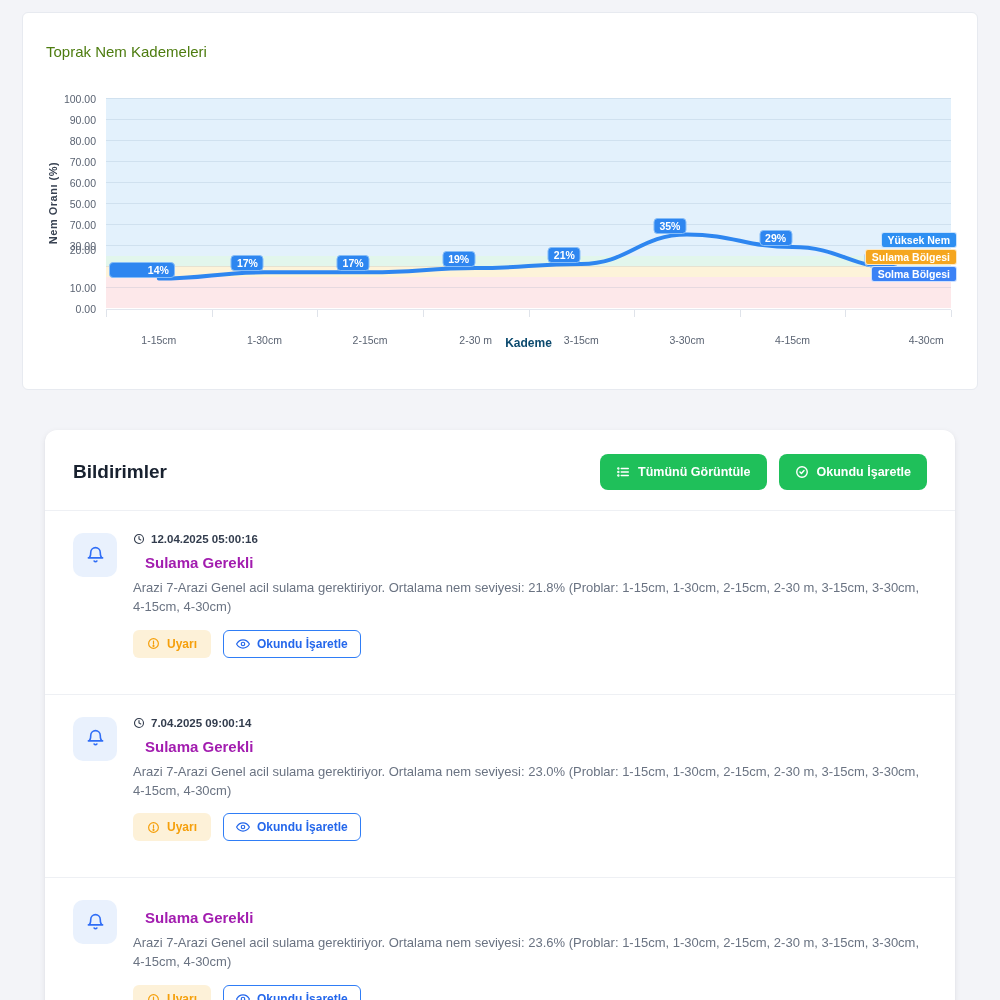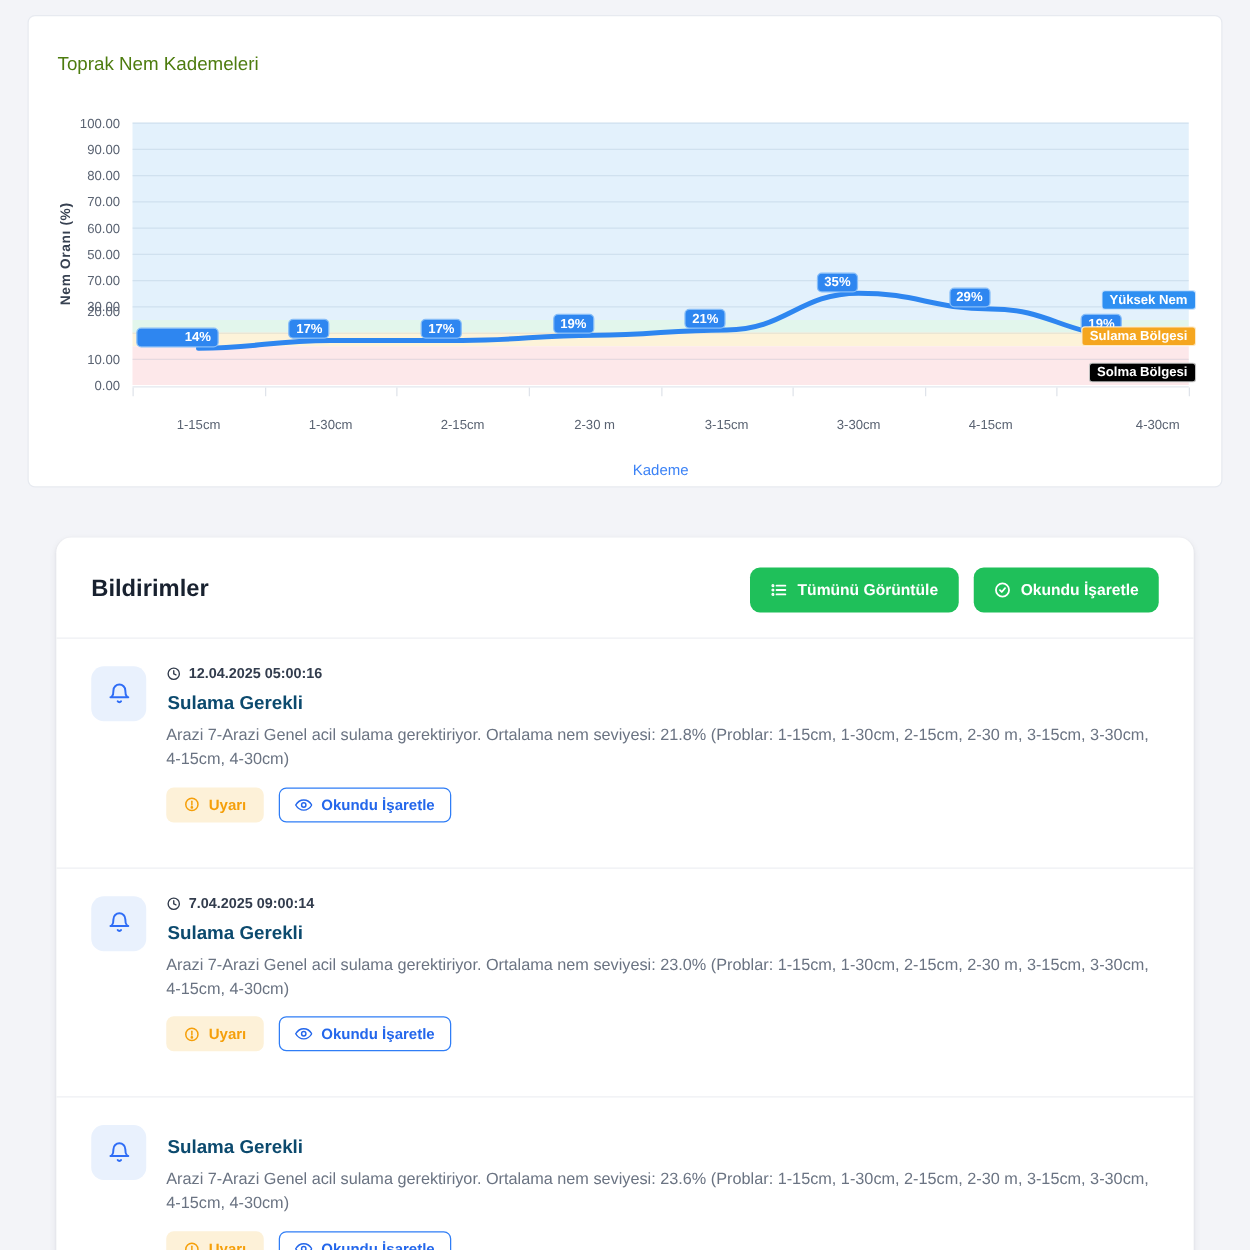--- a/index.html
+++ b/index.html
@@ -12,46 +12,46 @@
   .plot { position:absolute; left:83px; top:85px; width:845px; height:210px; }
   .band { position:absolute; left:0; width:100%; }
   .gridline { position:absolute; left:0; width:100%; height:1px; background:rgba(90,125,160,.14); }
   .axisline { position:absolute; left:0; top:211px; width:100%; height:1px; background:#e3e7ee; }
   .tickmark { position:absolute; top:212px; width:1px; height:7px; background:#dfe3ea; }
   .ytick { position:absolute; left:-80px; width:70px; text-align:right; font-size:10.5px; color:#5a6372; }
   .xtick { position:absolute; top:236px; transform:translateX(-50%); font-size:10.5px; color:#5a6372; white-space:nowrap; }
   .ytitle-wrap { position:absolute; left:-62px; top:0; height:210px; width:18px;
                  display:flex; align-items:center; justify-content:center; }
   .ytitle { transform:rotate(-90deg); font-size:11px; font-weight:bold; color:#374151; white-space:nowrap; letter-spacing:.5px; }
-  .xtitle { position:absolute; top:271px; left:50%; transform:translateX(-50%); font-size:12px; font-weight:normal; color:#3b82f6; }
+  .xtitle { position:absolute; top:238px; left:50%; transform:translateX(-50%); font-size:12px; font-weight:bold; color:#0c4a6e; }
   .line-svg { position:absolute; left:0; top:0; z-index:2; }
   .pt-chip { position:absolute; z-index:3; transform:translate(-50%,-50%); background:#2e86f0; color:#fff;
              font-size:10.5px; font-weight:bold; padding:1px 5px; border-radius:4px; border:1px solid #86bdf8; white-space:nowrap; }
   .zone-chips { position:absolute; right:-6px; top:134px; display:flex; flex-direction:column;
-                align-items:flex-end; gap:13px; z-index:6; }
+                align-items:flex-end; gap:1px; z-index:6; }
   .zone-chip { color:#fff; font-size:10.5px; font-weight:bold; padding:1px 6px; border-radius:3px;
                border:1px solid rgba(255,255,255,.75); white-space:nowrap; }
 
   
   .notif-card { margin:40px 45px 60px; background:#fff; border-radius:12px;
                 box-shadow:0 1px 2px rgba(16,24,40,.05), 0 2px 6px rgba(16,24,40,.08); overflow:hidden; }
   .notif-header { display:flex; align-items:center; justify-content:space-between; padding:24px 28px 20px; }
   .notif-title { font-size:19px; font-weight:800; color:#18212f; }
   .header-btns { display:flex; gap:12px;margin-left:22px; }
   .green-btn { display:inline-flex; align-items:center; gap:8px; background:#1fc05a; color:#fff;
                border:none; border-radius:8px; padding:11px 16px; font-size:12.5px; font-weight:bold;
                font-family:inherit; cursor:pointer; }
   .divider { height:1px; background:#eef0f4; }
   .notif-item { display:flex; align-items:flex-start; padding:22px 28px 36px; border-bottom:1px solid #eef0f4; }
   .notif-item:last-child { border-bottom:none; }
   .bell-box { width:44px; height:44px; border-radius:10px; background:#e9f1fd; flex:0 0 auto;
               display:flex; align-items:center; justify-content:center; }
   .notif-body { margin-left:16px; flex:1; }
   .ts-row { display:flex; align-items:center; gap:6px; color:#323c4d; font-size:11.5px; font-weight:bold; }
-  .notif-item-title { font-size:15px; font-weight:bold; color:#0c4a6e; margin:9px 1px 8px; }
+  .notif-item-title { font-size:15px; font-weight:bold; color:#a21caf; margin:9px 12px 8px; }
   .notif-msg { font-size:13px; color:#6a7382; line-height:1.45; }
   .badge-row { margin-top:13px; display:flex; align-items:center; gap:12px; }
   .warn-badge { display:inline-flex; align-items:center; gap:7px; background:#fdf1d8; color:#f59f0a;
                 font-size:12px; font-weight:bold; padding:7px 14px; border-radius:6px; }
   .read-btn { display:inline-flex; align-items:center; gap:7px; background:#fff; border:1px solid #2f7df6;
               color:#2467eb; font-size:12px; font-weight:bold; padding:6px 12px; border-radius:6px;
               font-family:inherit; cursor:pointer; }
   svg { display:block; }
 </style>
 </head>
@@ -114,21 +114,21 @@
       <div class="pt-chip" style="left: 141.438px; top: 165.3px;">17%</div>
       <div class="pt-chip" style="left: 247.062px; top: 165.3px;">17%</div>
       <div class="pt-chip" style="left: 352.688px; top: 161.1px;">19%</div>
       <div class="pt-chip" style="left: 458.312px; top: 156.9px;">21%</div>
       <div class="pt-chip" style="left: 563.938px; top: 127.5px;">35%</div>
       <div class="pt-chip" style="left: 669.562px; top: 140.1px;">29%</div>
       <div class="pt-chip" style="left: 775.188px; top: 161.1px;">19%</div>
       <div class="zone-chips">
         <div class="zone-chip" style="background: rgb(46, 143, 242);">Yüksek Nem</div>
         <div class="zone-chip" style="background: rgb(245, 166, 31);">Sulama Bölgesi</div>
-        <div class="zone-chip" style="background: #000000;">Solma Bölgesi</div>
+        <div class="zone-chip" style="background: #3b82f6;">Solma Bölgesi</div>
       </div>
     </div>
 </div>
 
 <div class="notif-card">
   <div class="notif-header">
     <div class="notif-title">Bildirimler</div>
     <div class="header-btns">
       <button class="green-btn">
         <span>

